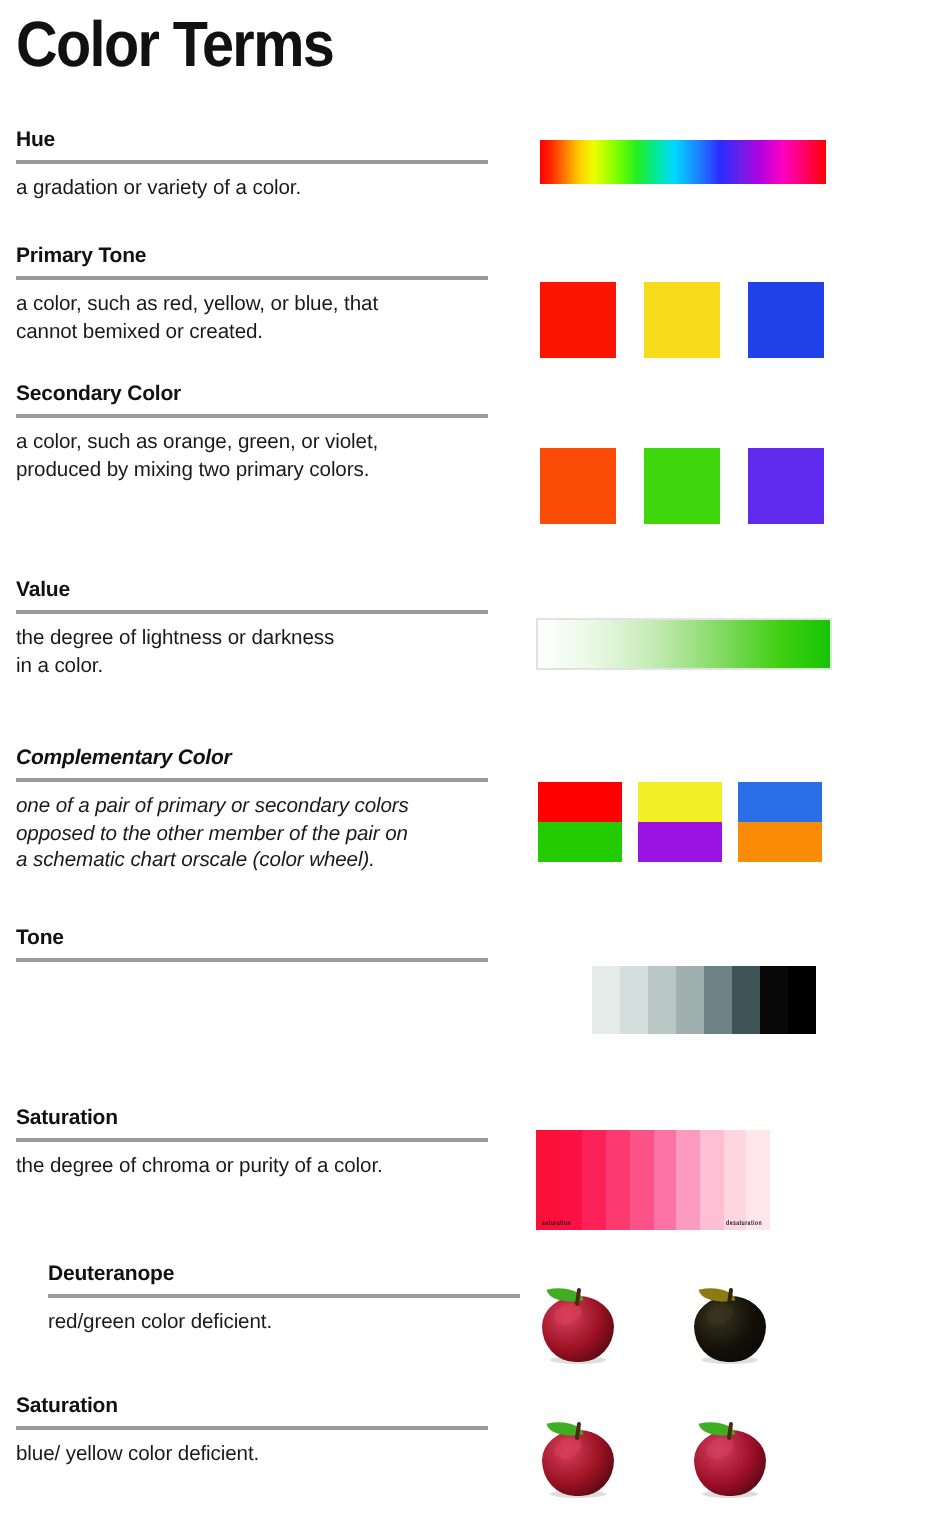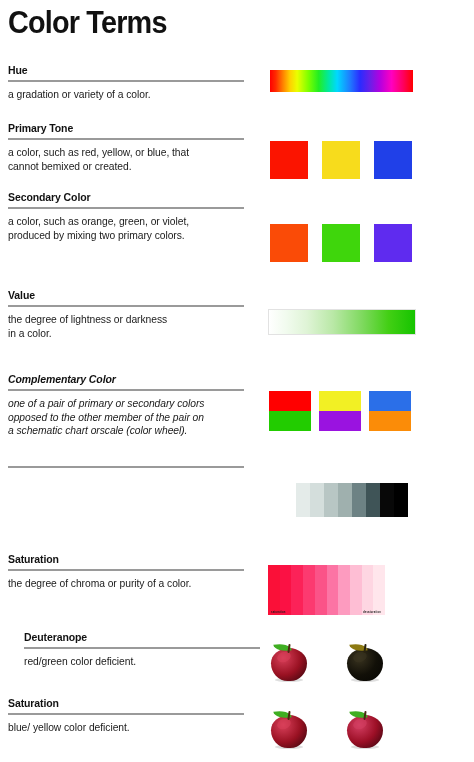--- a/index.html
+++ b/index.html
@@ -188,20 +188,21 @@
         <div class="comp-cell" id="c1b" style="background: rgb(154, 19, 224);"></div>
       </div>
       <div class="comp-col">
         <div class="comp-cell" id="c2t" style="background: rgb(43, 111, 232);"></div>
         <div class="comp-cell" id="c2b" style="background: rgb(251, 140, 8);"></div>
       </div>
     </div>
   </div>
 
   <div class="entry" style="top:463px;">
+    <div class="entry-term">Tone</div>
     <div class="rule"></div>
   </div>
   <div class="swatch-area" style="left:268px; top:483px;">
     <div class="tone-bar" id="tone-bar">
         <div class="tone-step" style="background: rgb(255, 255, 255);"></div>
         <div class="tone-step" style="background: rgb(255, 255, 255);"></div>
         <div class="tone-step" style="background: rgb(228, 235, 233);"></div>
         <div class="tone-step" style="background: rgb(212, 222, 220);"></div>
         <div class="tone-step" style="background: rgb(184, 198, 196);"></div>
         <div class="tone-step" style="background: rgb(159, 176, 174);"></div>

